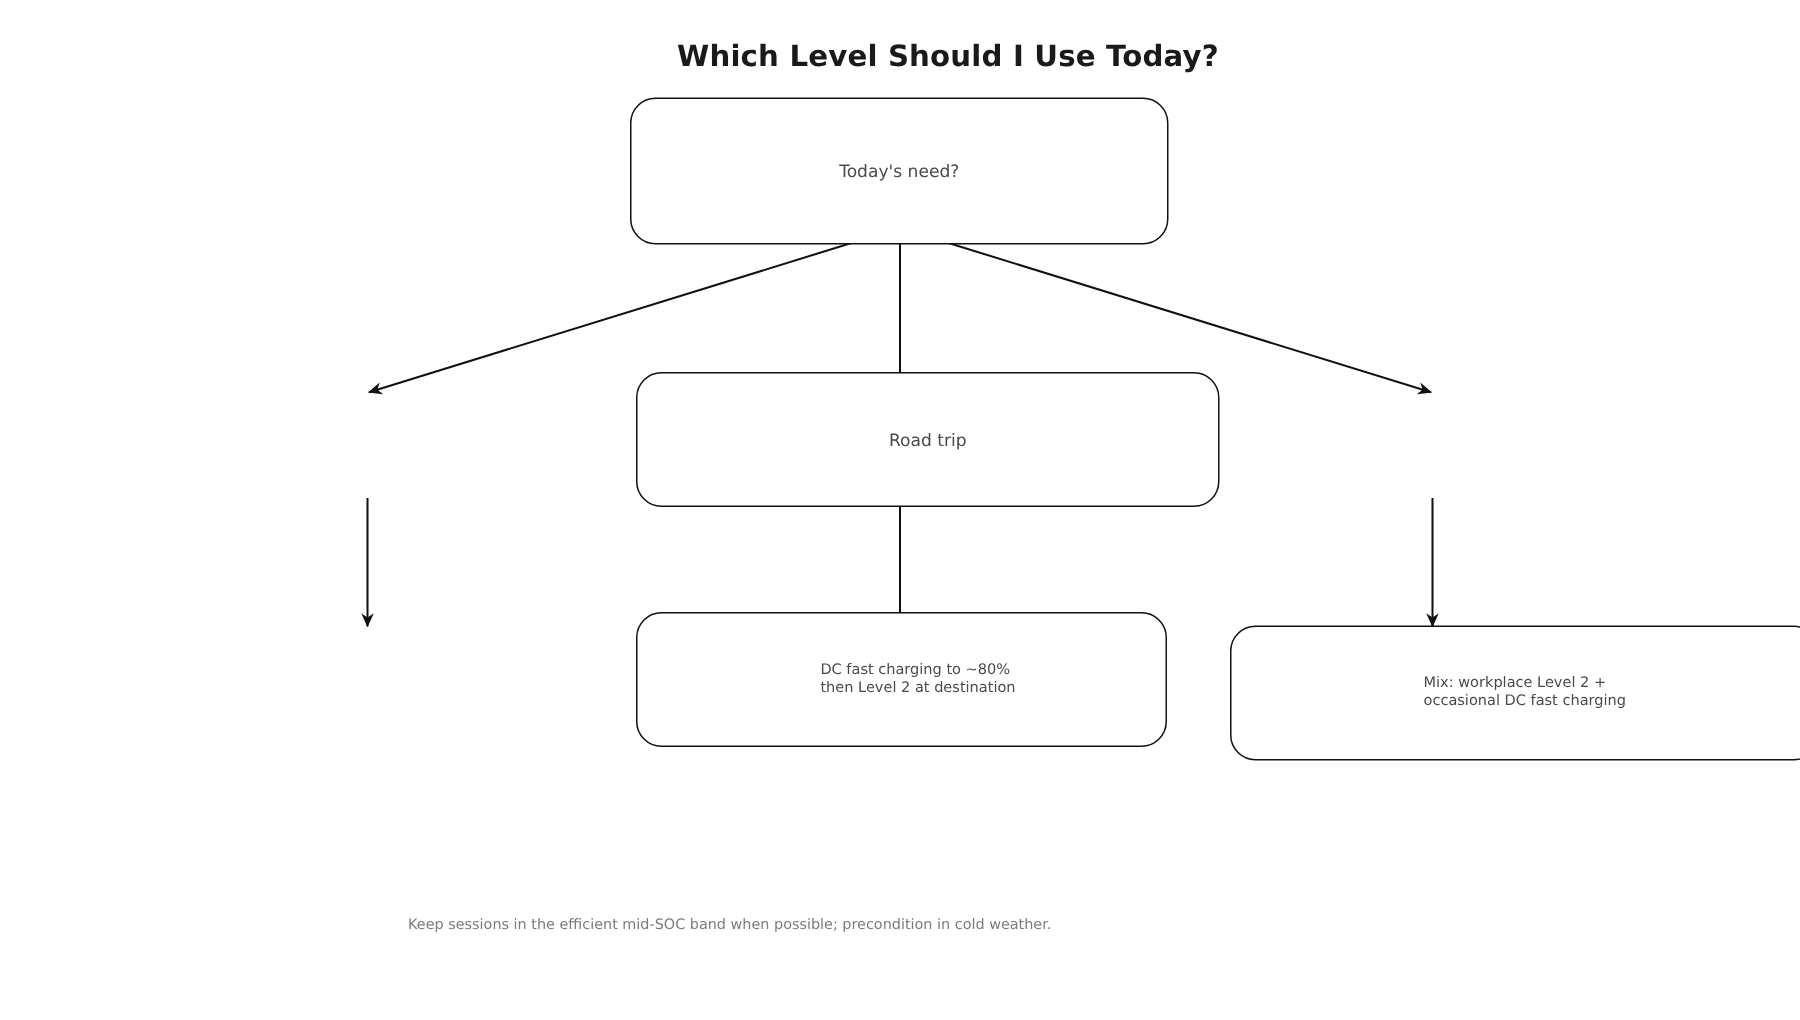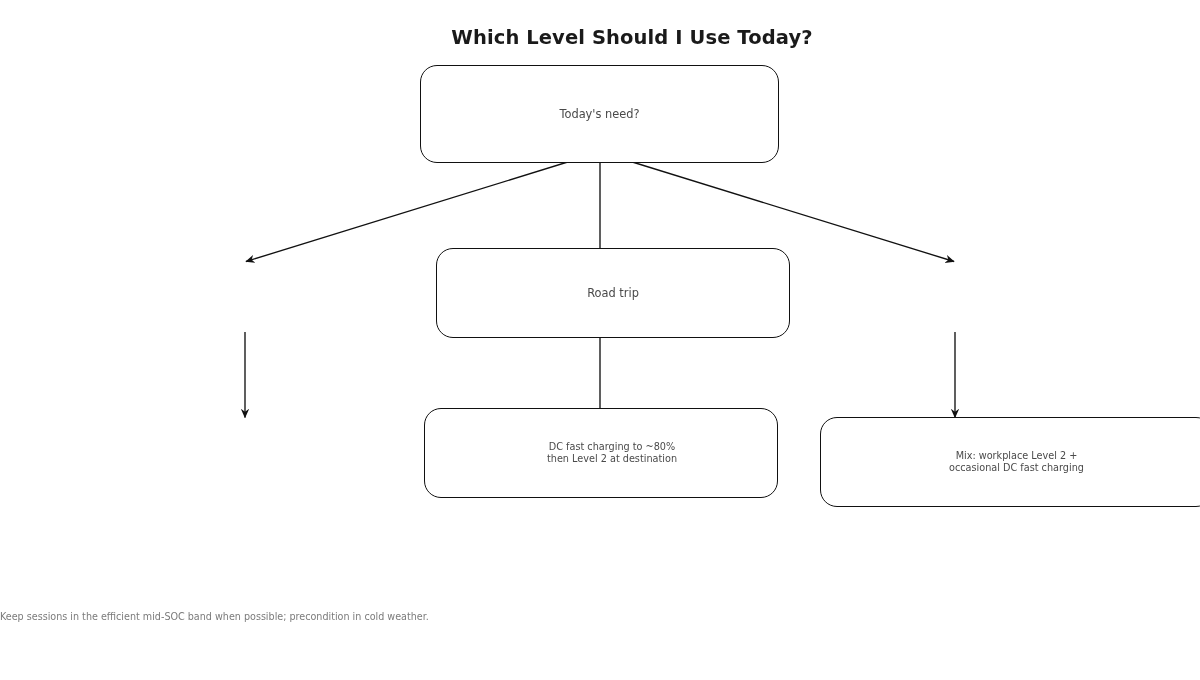--- a/index.html
+++ b/index.html
@@ -48,40 +48,41 @@
   
   .node {
     position: absolute;
     box-sizing: border-box;
     background: #ffffff;
     border: 1.5px solid #111111;
     border-radius: 17px;
     display: flex;
     align-items: center;
     justify-content: center;
-    text-align: center;
+    text-align: left;
   }
   .node-label {
     font-size: 11.4px;
     color: #4a4a4a;
     line-height: 15px;
     padding: 0 10px;
     white-space: pre-line;
   }
   .node-label.small {
     font-size: 9.7px;
     line-height: 12.2px;
   }
 
   
   .footnote {
     position: absolute;
     left: 0;
     top: 610px;
     width: 973px;
+    text-align: center;
     font-size: 9.6px;
     color: #7b7b7b;
     line-height: 14px;
   }
 </style>
 </head>
 <body>
 
 <div id="canvas">
 
@@ -106,21 +107,21 @@
       <line x1="600" y1="332" x2="600" y2="417.5"></line>
       <line x1="955" y1="332" x2="955" y2="417.5"></line>
     </g>
   </svg>
 
   <div class="node" style="left:420px; top:65px; width:359px; height:98px;">
     <span class="node-label">Today's need?</span>
   </div>
 
 
-  <div class="node" style="left:436px; top:248px; width:354px; height:90px;">
+  <div class="node" style="left:424px; top:248px; width:389px; height:90px;">
     <span class="node-label">Road trip</span>
   </div>
 
 
 
   <div class="node" style="left:424px; top:408px; width:354px; height:90px;padding-left:22px;">
     <span class="node-label small">DC fast charging to ~80%
 then Level 2 at destination</span>
   </div>
 

